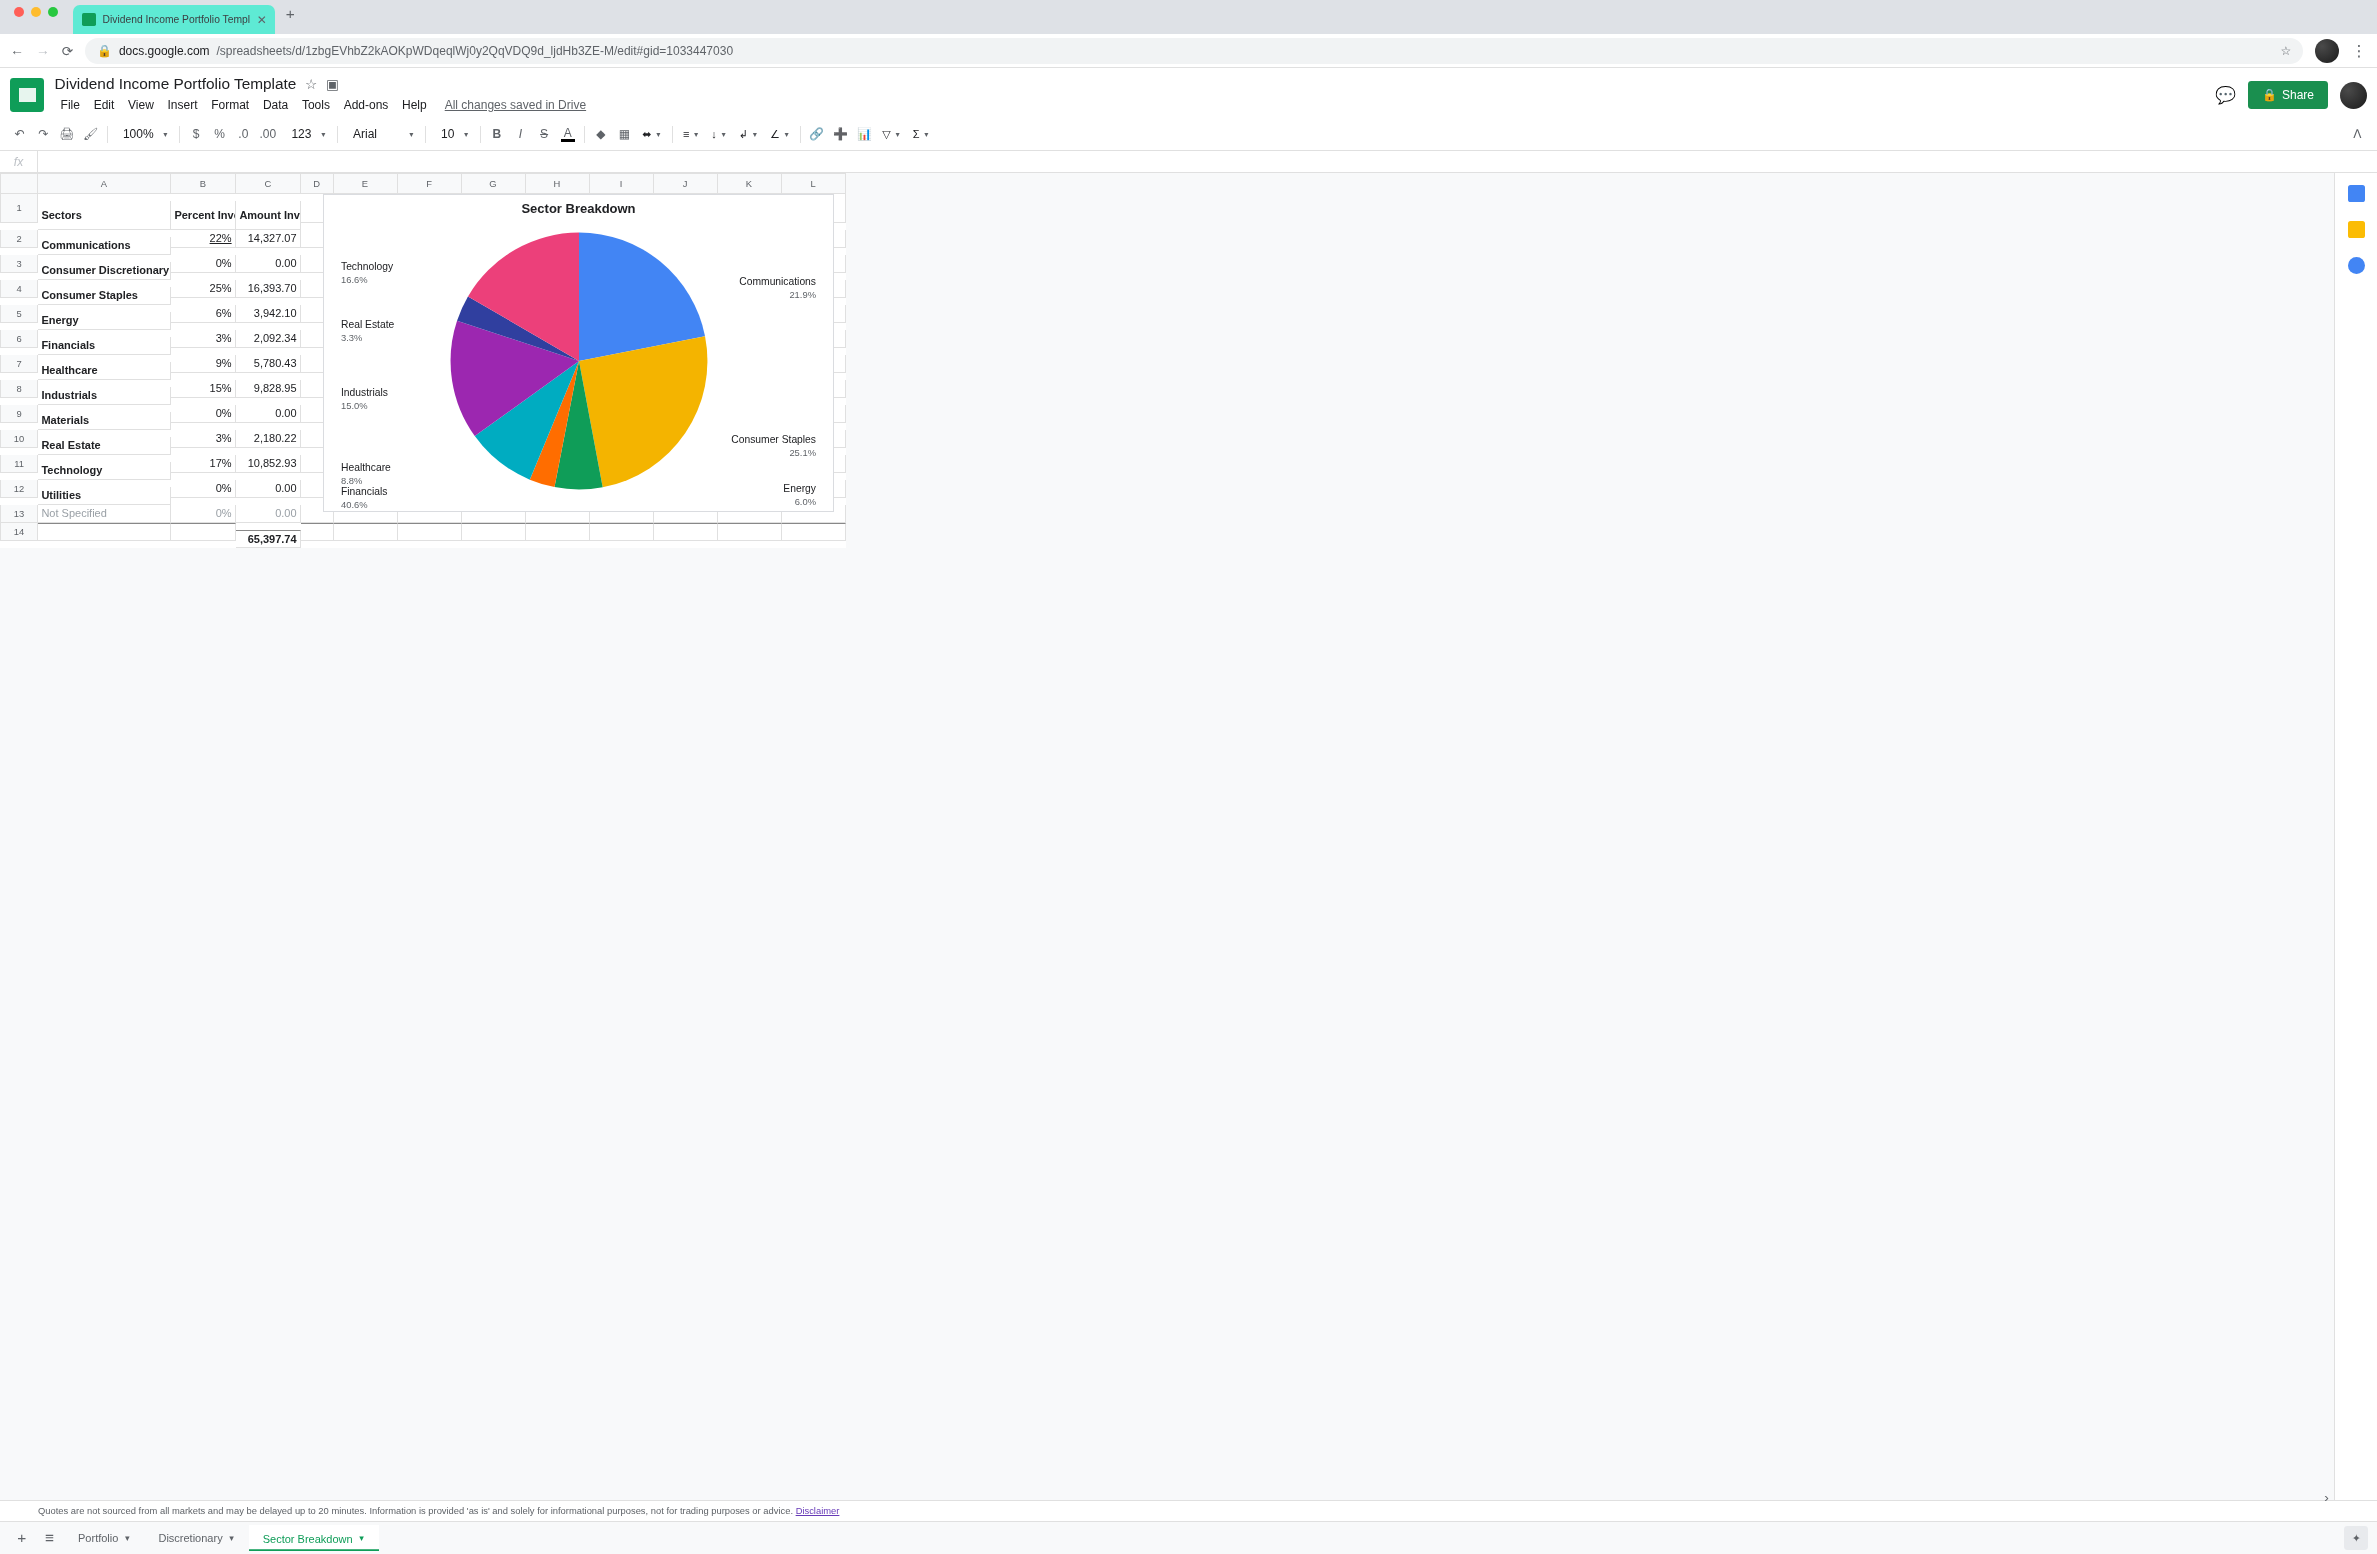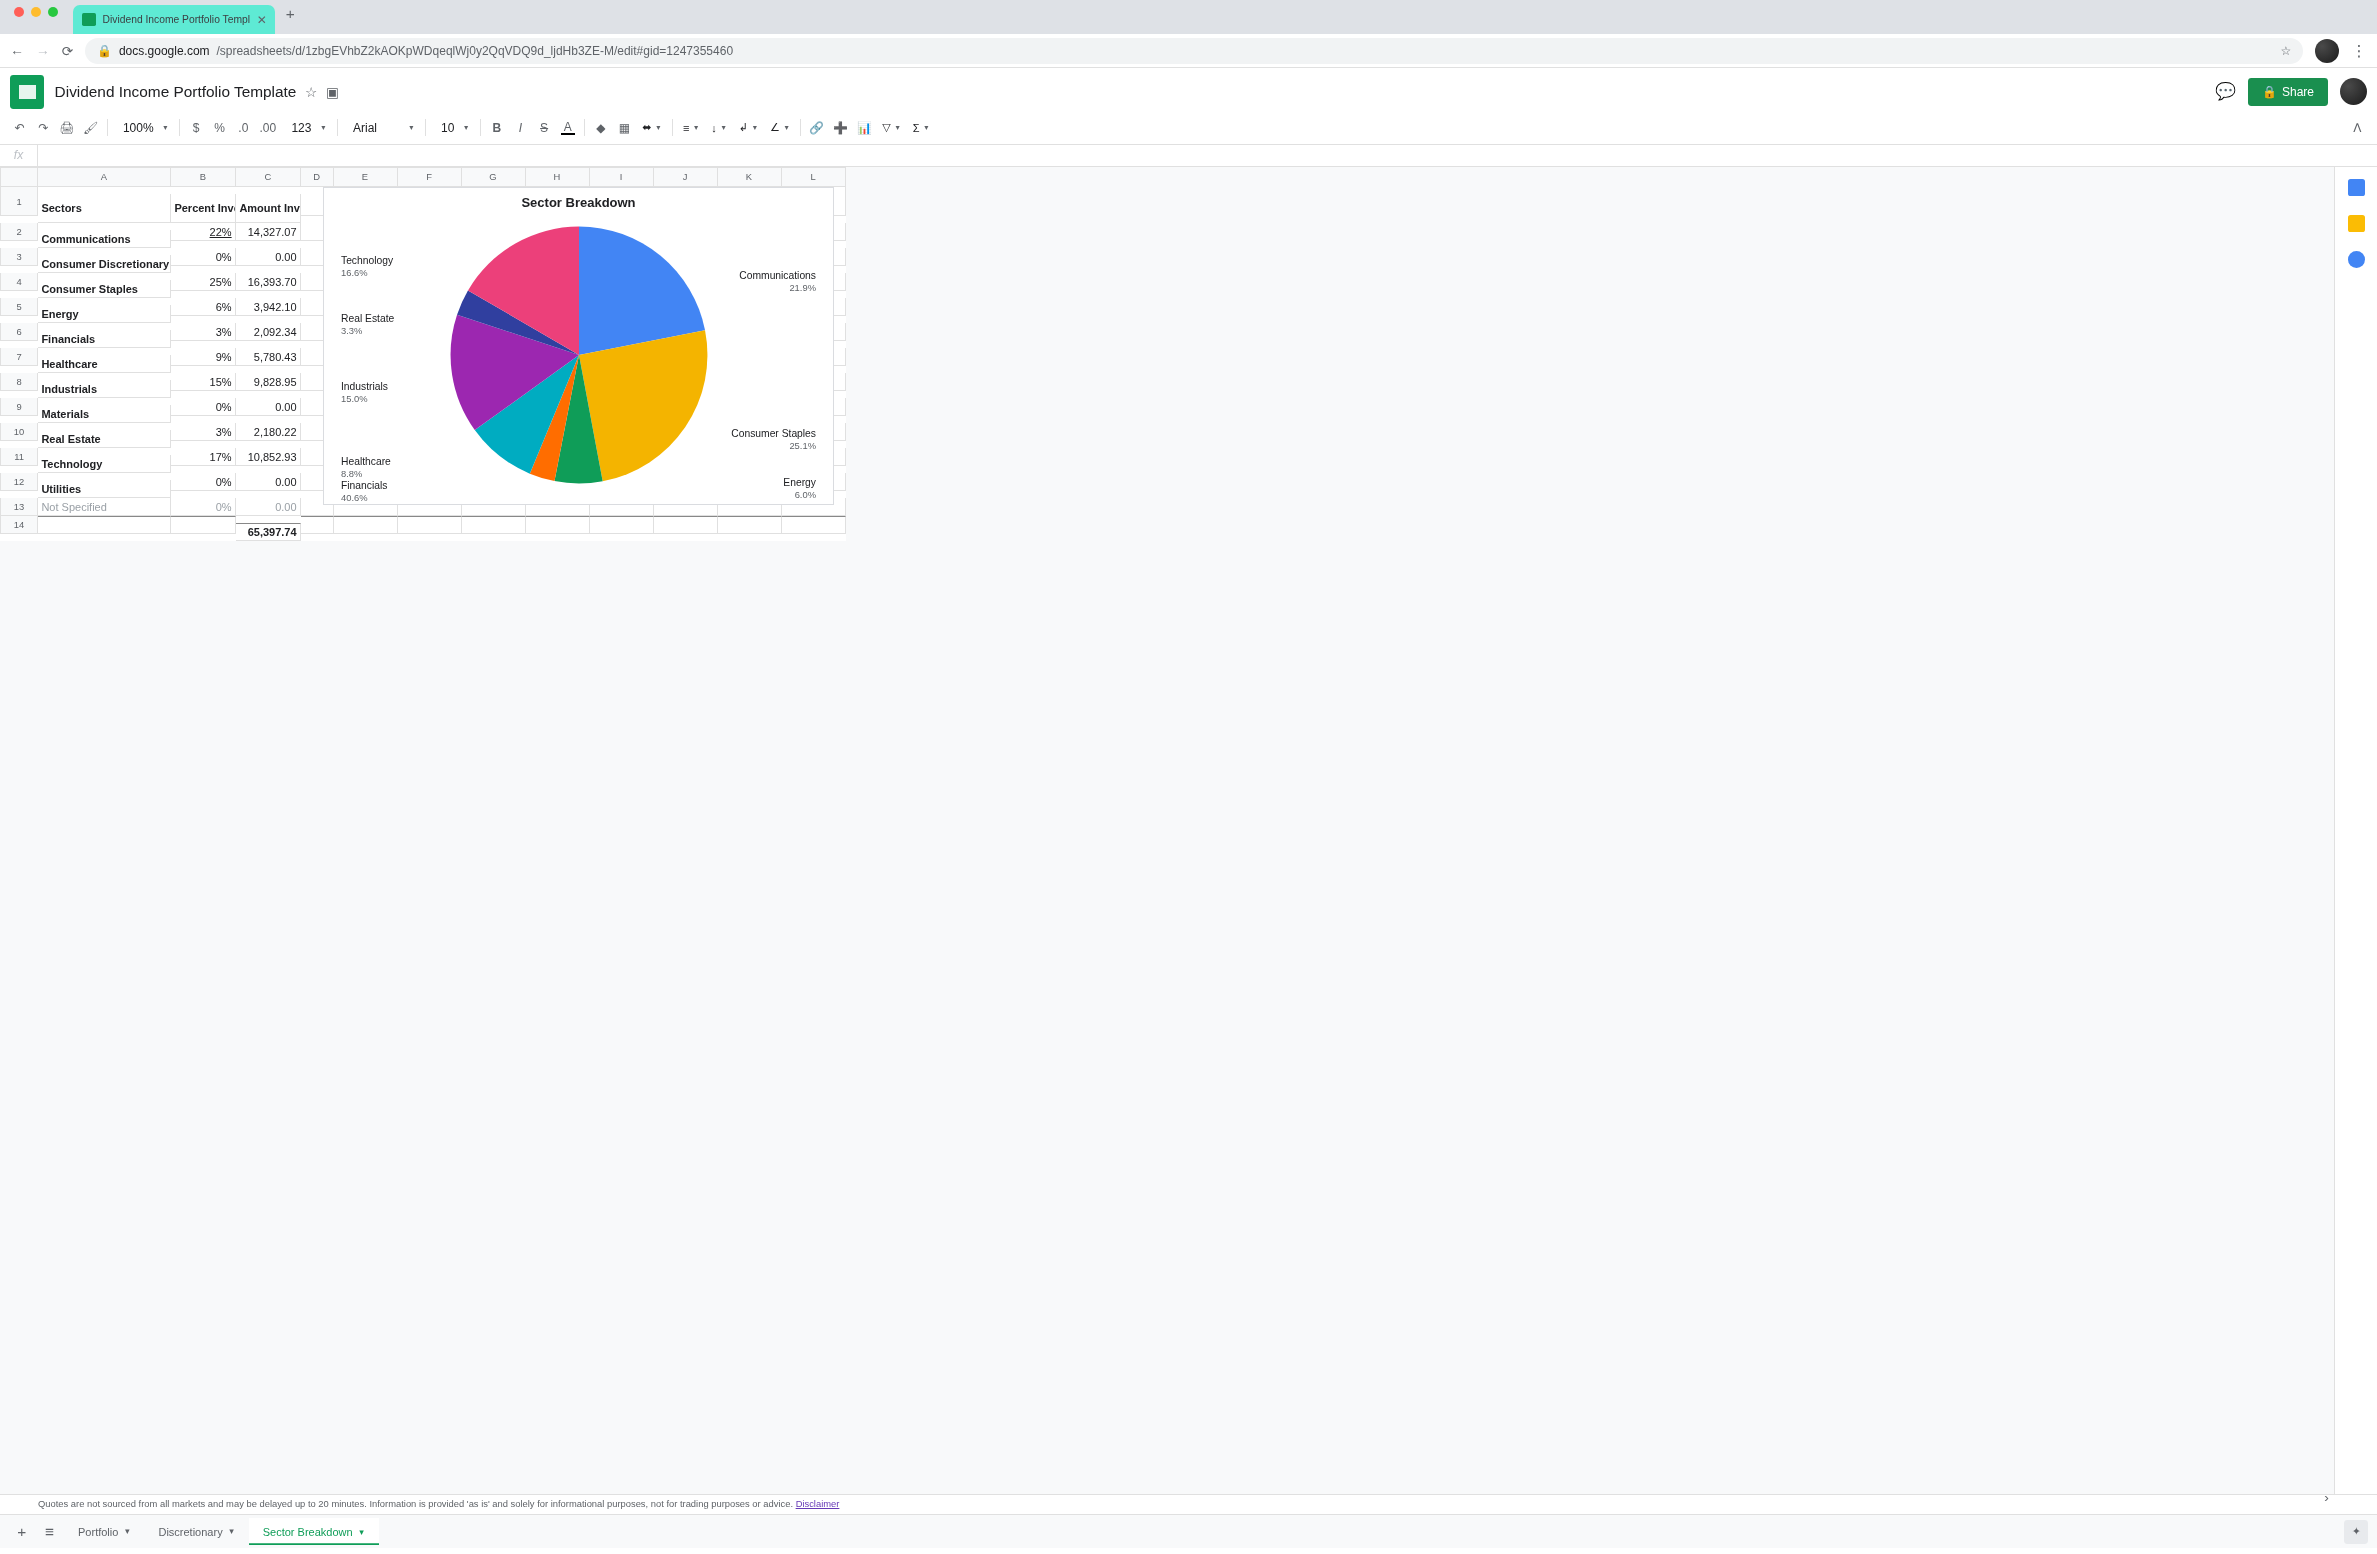--- a/index.html
+++ b/index.html
@@ -127,35 +127,47 @@
   <div class="new-tab">+</div>
 </div>
 
 <div class="addr-bar">
   <span class="nav-icon">←</span>
   <span class="nav-icon disabled">→</span>
   <span class="nav-icon">⟳</span>
   <div class="url-field">
     <span>🔒</span>
     <span class="url-host">docs.google.com</span>
-      <span class="url-path">/spreadsheets/d/1zbgEVhbZ2kAOKpWDqeqlWj0y2QqVDQ9d_ljdHb3ZE-M/edit#gid=1247355460</span>
+      <span class="url-path">/spreadsheets/d/1zbgEVhbZ2kAOKpWDqeqlWj0y2QqVDQ9d_ljdHb3ZE-M/edit#gid=1033447030</span>
     <span style="margin-left:auto; color:#5f6368;">☆</span>
   </div>
   <div class="avatar"></div>
   <span class="kebab">⋮</span>
 </div>
 
 <div class="docs-header">
   <div class="sheets-logo"></div>
   <div class="doc-meta">
     <div class="doc-title-row">
       <span class="doc-title">Dividend Income Portfolio Template</span>
       <span class="title-icon">☆</span>
       <span class="title-icon">▣</span>
     </div>
+    <div class="menu-bar" id="menu-bar">
+        <span class="menu-item">File</span>
+        <span class="menu-item">Edit</span>
+        <span class="menu-item">View</span>
+        <span class="menu-item">Insert</span>
+        <span class="menu-item">Format</span>
+        <span class="menu-item">Data</span>
+        <span class="menu-item">Tools</span>
+        <span class="menu-item">Add-ons</span>
+        <span class="menu-item">Help</span>
+        <span class="save-status">All changes saved in Drive</span>
+      </div>
   </div>
   <div class="header-right">
     <div class="comment-btn">💬</div>
     <div class="share-btn">
       <span>🔒</span>
       <span>Share</span>
     </div>
     <div class="avatar-lg"></div>
   </div>
 </div>

